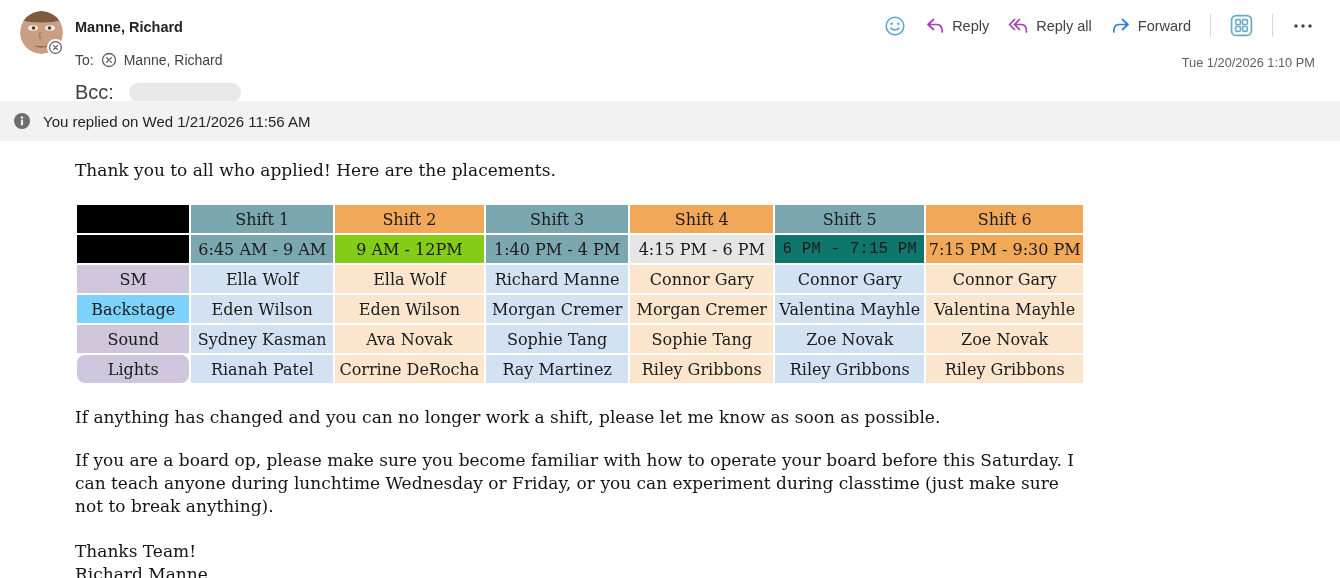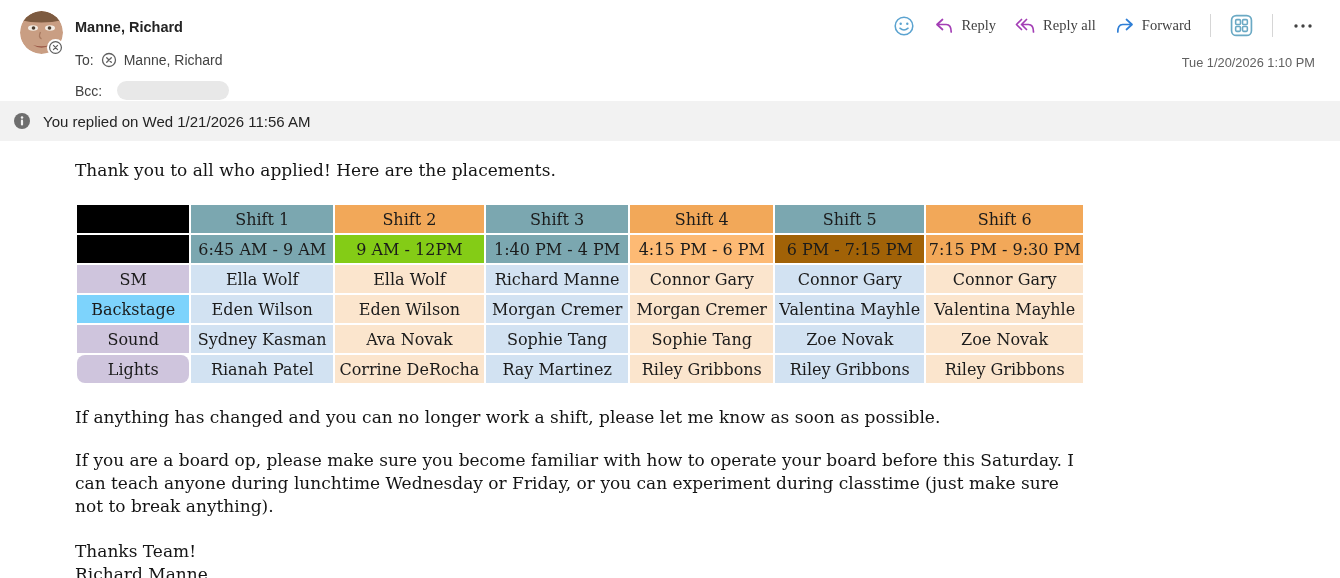--- a/index.html
+++ b/index.html
@@ -8,25 +8,25 @@
     position:relative; width:1340px; height:578px; background:#fff;
     font-family:"Liberation Sans", sans-serif; overflow:hidden; color:#242424;
   }
   
   .avatar { position:absolute; left:20px; top:11px; width:43px; height:43px; border-radius:50%; overflow:visible; cursor:pointer; }
   .avatar svg.face { border-radius:50%; display:block; }
   .avatar-badge { position:absolute; left:27px; top:28px; width:17px; height:17px; background:#fff; border-radius:50%;
                   display:flex; align-items:center; justify-content:center; }
   .sender-name { position:absolute; left:75px; top:19px; font-size:14.5px; font-weight:600; color:#242424; }
   .to-line { position:absolute; left:75px; top:52px; display:flex; align-items:center; gap:7px; font-size:14px; color:#424242; }
-  .bcc-line { position:absolute; left:75px; top:81px; display:flex; align-items:center; gap:15px; font-size:14px; color:#424242; }
+  .bcc-line { position:absolute; left:75px; top:81px; display:flex; align-items:center; gap:15px; font-size:20px; color:#424242; }
   .redacted-pill { width:112px; height:19px; background:#e8e8e8; border-radius:10px; filter:blur(0.6px); }
   .blocked-icon { display:flex; align-items:center; }
   .toolbar { position:absolute; top:14px; right:26px; display:flex; align-items:center; gap:19px; }
-  .tbtn { display:flex; align-items:center; gap:7px; background:none; border:none; font-family:Liberation Serif, serif;
+  .tbtn { display:flex; align-items:center; gap:7px; background:none; border:none; font-family:Liberation Sans, sans-serif;
           font-size:14.5px; color:#424242; cursor:pointer; padding:0; }
   .vdiv { width:1px; height:23px; background:#d6d6d6; }
   .msg-date { position:absolute; top:55px; right:25px; font-size:12.8px; color:#616161; }
   
   .notice { position:absolute; top:101px; left:0; width:1340px; height:40px; background:#f2f2f2;
             display:flex; align-items:center; padding-left:13px; gap:12px; cursor:pointer; }
   .notice-text { font-size:15px; color:#242424; }
   
   .body { position:absolute; top:141px; left:0; width:1160px; padding:0 75px;
           font-family:"DejaVu Serif","Liberation Serif",serif; color:#141414; }
@@ -162,22 +162,22 @@
             <td style="background: rgb(123, 167, 176); margin-left: 46px;">Shift 3</td>
             <td style="background: rgb(242, 168, 89);">Shift 4</td>
             <td style="background: rgb(123, 167, 176);">Shift 5</td>
             <td style="background: rgb(242, 168, 89);">Shift 6</td>
           </tr>
           <tr>
             <td style="background: rgb(0, 0, 0);"></td>
             <td style="background: rgb(123, 167, 176);">6:45 AM - 9 AM</td>
             <td style="background: #84cc16;">9 AM - 12PM</td>
             <td style="background: rgb(123, 167, 176);">1:40 PM - 4 PM</td>
-            <td style="background: #fdba74;">4:15 PM - 6 PM</td>
-            <td style="background: #a16207;">6 PM - 7:15 PM</td>
+            <td style="background: #e5e5e5;">4:15 PM - 6 PM</td>
+            <td style="background: #0f766e; font-family: Liberation Mono, monospace;">6 PM - 7:15 PM</td>
             <td style="background: rgb(242, 168, 89);">7:15 PM - 9:30 PM</td>
           </tr>
           <tr>
             <td style="background: rgb(207, 197, 221);">SM</td>
             <td style="background: rgb(210, 226, 242);">Ella Wolf</td>
             <td style="background: rgb(251, 229, 205);">Ella Wolf</td>
             <td style="background: rgb(210, 226, 242);">Richard Manne</td>
             <td style="background: rgb(251, 229, 205);">Connor Gary</td>
             <td style="background: rgb(210, 226, 242);">Connor Gary</td>
             <td style="background: rgb(251, 229, 205);">Connor Gary</td>

